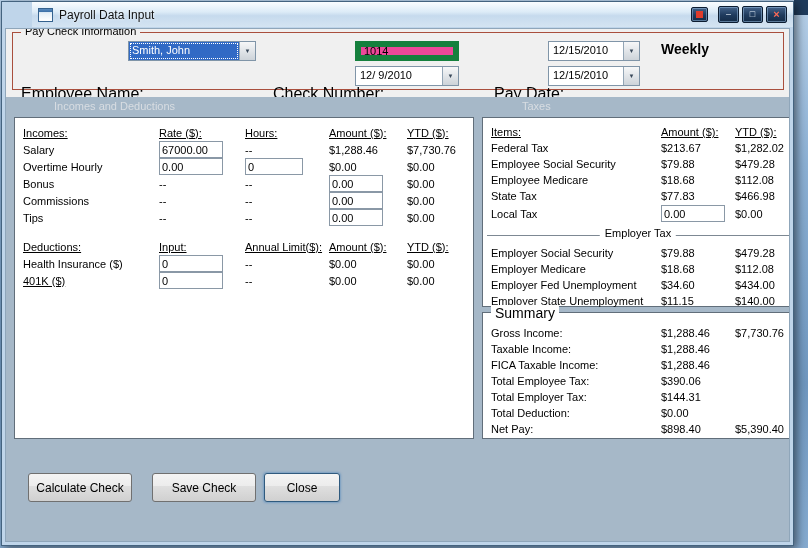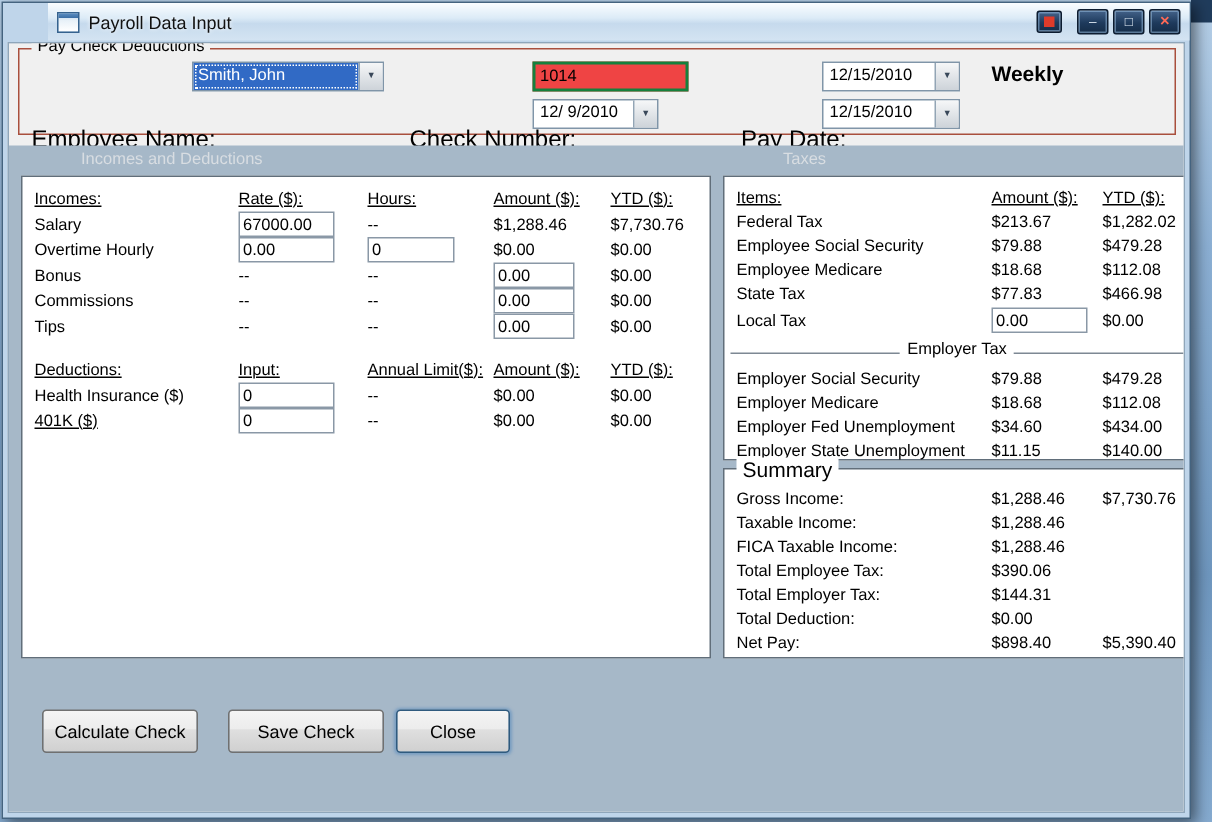--- a/index.html
+++ b/index.html
@@ -34,21 +34,21 @@
   .legend{position:absolute;top:-8px;left:8px;background:#f0f0f0;padding:0 4px;font-size:11px;}
   .lbl,.val{position:absolute;font-size:16px;white-space:nowrap;margin-top:41px;}
   .weekly{position:absolute;font-size:14px;font-weight:bold;}
 
   .combo,.dp{position:absolute;height:20px;display:flex;border:1px solid #8095a8;background:#fff;}
   .combo-text{flex:1;background:var(--selection,#316ac5);color:#fff;font-size:11px;padding:2px 3px;
     outline:1px dotted #fff;outline-offset:-2px;white-space:nowrap;overflow:hidden;}
   .dp-text{flex:1;font-size:11px;padding:2px 4px;white-space:nowrap;}
   .dd-btn{width:16px;display:flex;align-items:center;justify-content:center;font-size:6px;color:#39485a;
     background:linear-gradient(#f6f7f8,#dfe3e7 55%,#cdd3d9);border-left:1px solid #93a5b5;}
-  .textbox{position:absolute;height:20px;border:2px solid #15803d;background:#ef4444;
+  .textbox{position:absolute;height:20px;border:6px solid #15803d;background:#ec4899;
     font:11px "Liberation Sans",sans-serif;padding:1px 3px;}
 
   .lower{position:absolute;left:0;right:0;top:68px;bottom:0;background:var(--lower_bg,#a6b8c8);}
   .sec-hdr{position:absolute;top:3px;font-size:11px;color:var(--section_header_text,#d8dde2);margin-left:40px;}
 
   .panel{position:absolute;background:#fff;border:1px solid var(--panel_border,#616e7a);font-size:11px;}
   .row{display:grid;align-items:center;}
   .row span{white-space:nowrap;}
   .inc{grid-template-columns:136px 86px 84px 78px 1fr;height:17px;padding-left:8px;}
   .tax{grid-template-columns:170px 74px 1fr;height:16px;padding-left:8px;}
@@ -90,21 +90,21 @@
         </button>
       <button class="tb-btn tb-close">
           <span>×</span>
         </button>
     </span>
   </div>
 
   <div class="client">
     <div class="top-area">
       <div class="groupbox">
-        <span class="legend">Pay Check Deductions</span>
+        <span class="legend">Pay Check Information</span>
 
         <span class="lbl" style="left:8px;top:11px">Employee Name:</span>
         <div class="combo" style="left:115px;top:8px;width:128px">
           <span class="combo-text">Smith, John</span>
           <span class="dd-btn">▼</span>
         </div>
 
         <span class="lbl" style="left:260px;top:11px">Check Number:</span>
         <input class="textbox" style="left: 342px; top: 8px; width: 104px;" value="1014">
 
@@ -113,21 +113,21 @@
           <span class="dp-text">12/15/2010</span>
           <span class="dd-btn">▼</span>
         </div>
 
         <span class="weekly" style="left:648px;top:8px">Weekly</span>
 
         <span class="lbl" style="left:8px;top:36px">SSN:</span>
         <span class="val" style="left:115px;top:36px">123-45-6789</span>
 
         <span class="lbl" style="left:260px;top:36px">Pay Start:</span>
-        <div class="dp" style="left:342px;top:33px;width:84px">
+        <div class="dp" style="left:342px;top:33px;width:104px">
           <span class="dp-text">12/ 9/2010</span>
           <span class="dd-btn">▼</span>
         </div>
 
         <span class="lbl" style="left:468px;top:36px">Pay End:</span>
         <div class="dp" style="left:535px;top:33px;width:92px">
           <span class="dp-text">12/15/2010</span>
           <span class="dd-btn">▼</span>
         </div>
       </div>

